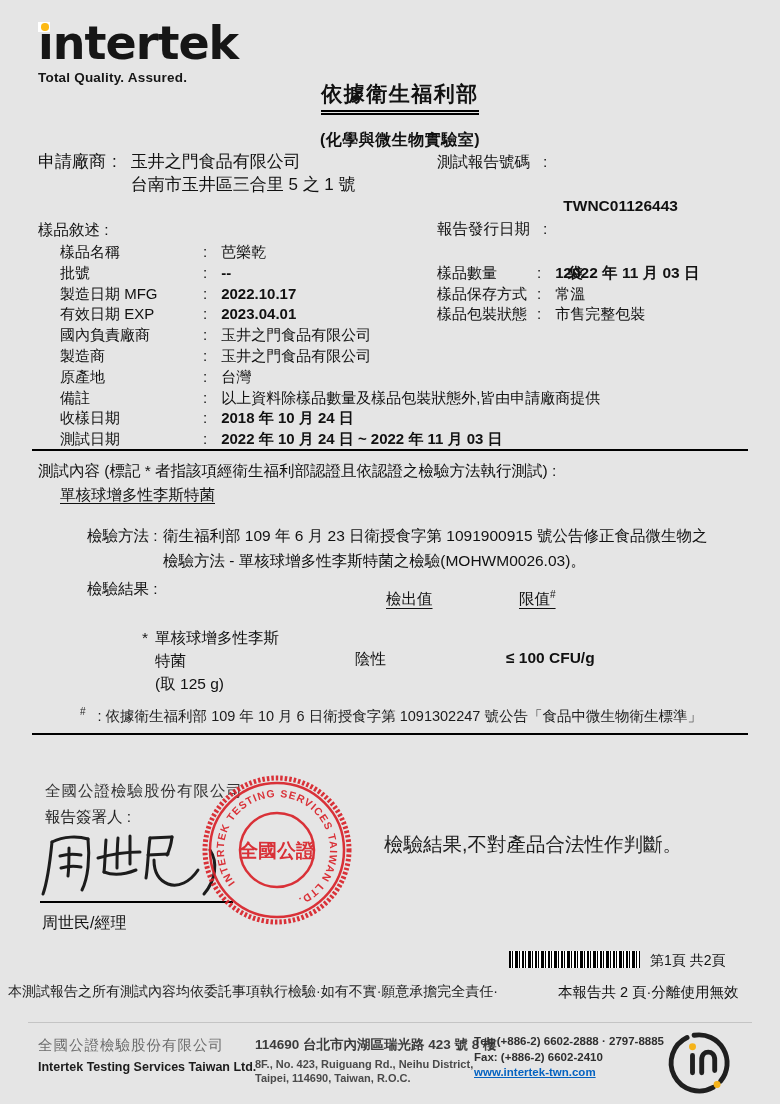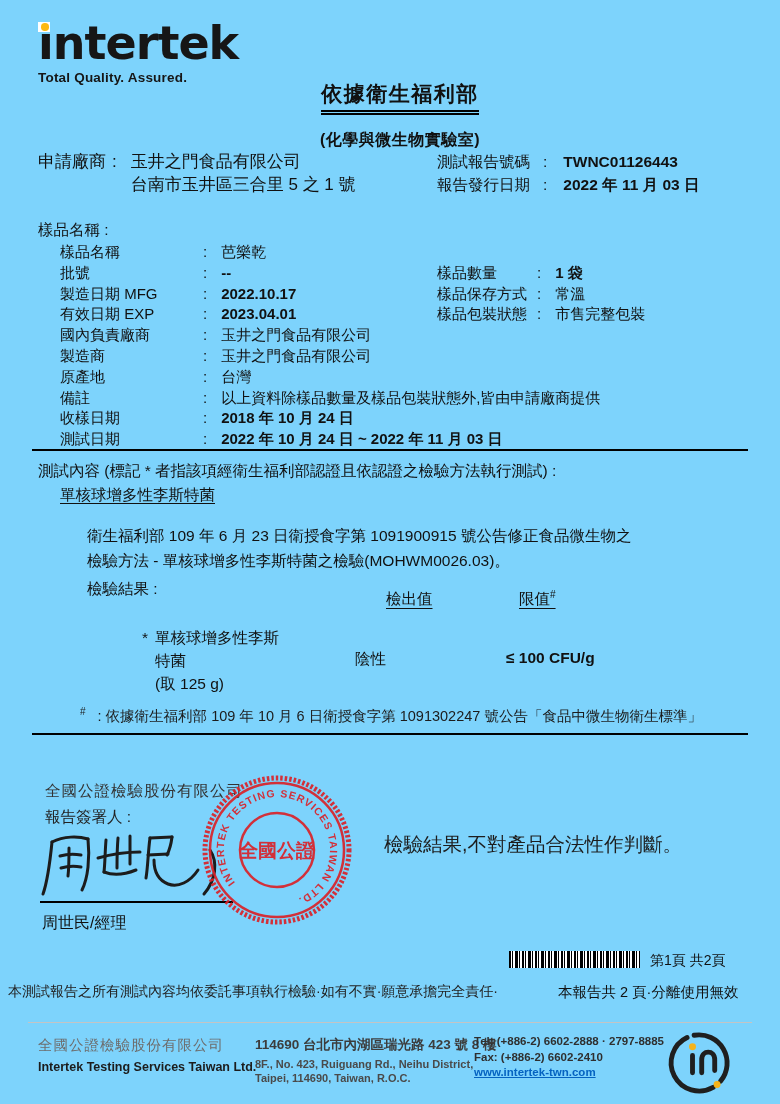--- a/index.html
+++ b/index.html
@@ -1,18 +1,18 @@
 <!DOCTYPE html>
 <html><head>
 <meta charset="utf-8">
 <style>
   * { box-sizing: border-box; margin: 0; padding: 0; }
   html,body { background:#fff; }
   body { font-family:"Liberation Sans","DejaVu Sans",sans-serif; color:#111; }
-  .page { position:relative; width:780px; height:1104px; background:#7dd3fc; overflow:hidden; }
+  .page { position:relative; width:780px; height:1104px; background:#e5e5e5; overflow:hidden; }
 
   
   .logo { position:absolute; left:38px; top:20px; }
   .brand-wrap { position:relative; display:inline-block; line-height:1; }
   .brand { font-size:46px; font-weight:bold; letter-spacing:-1px; color:#161616; font-family:"DejaVu Sans",sans-serif; }
   .i-patch { position:absolute; left:0; top:2px; width:12px; height:10px; background:#fff; }
   .i-dot { position:absolute; left:3px; top:3px; width:7.5px; height:7.5px; border-radius:50%; background:#fdb913; }
   .tagline { font-size:13.5px; font-weight:bold; color:#161616; margin-top:4px; letter-spacing:0.2px; }
 
   
@@ -22,21 +22,21 @@
   .doc-subtitle { font-size:16px; font-weight:bold; margin-top:18px; letter-spacing:0.5px; }
 
   
   .info-left { position:absolute; left:38px; top:150px; display:flex; font-size:17px; line-height:23px; }
   .info-left .lbl { flex:none; }
   .colon { margin:0 6px; }
   .info-left .val-col { margin-left:8px; }
   .info-right { position:absolute; left:437px; top:150px; font-size:15.5px; line-height:23px; }
   .meta-row { display:flex; }
   .meta-row .lbl { width:100px; flex:none; }
-  .meta-row .val { margin-left:10px; font-weight:bold; }
+  .meta-row .val { margin-left:10px; font-weight:bold;margin-top:44px; }
 
   
   .sample { position:absolute; left:38px; top:218px; width:715px; font-size:15px; line-height:20.8px; }
   .sec-title { font-size:15.5px; line-height:24px; }
   .s-row { display:flex; padding-left:22px; }
   .s-row .lbl { width:137px; flex:none; }
   .s-row .val { margin-left:8px; }
   .s-right { position:absolute; left:399px; top:44.8px; }
   .sr-row { display:flex; }
   .sr-row .lbl { width:94px; flex:none; }
@@ -131,21 +131,21 @@
       <span class="val">TWNC01126443</span>
     </div>
     <div class="meta-row">
       <span class="lbl">報告發行日期</span>
       <span class="colon">:</span>
       <span class="val">2022 年 11 月 03 日</span>
     </div>
   </div>
 
   <div class="sample">
-    <div class="sec-title">樣品名稱 :</div>
+    <div class="sec-title">樣品敘述 :</div>
 
     <div class="s-row">
       <span class="lbl">樣品名稱</span>
         <span class="colon">:</span>
         <span class="val">芭樂乾</span>
     </div>
     <div class="s-row">
       <span class="lbl">批號</span>
         <span class="colon">:</span>
         <span class="val strong">--</span>
@@ -211,20 +211,21 @@
   </div>
 
   <div class="hr1"></div>
 
   <div class="test">
     <div class="t-title">測試內容 (標記 * 者指該項經衛生福利部認證且依認證之檢驗方法執行測試) :</div>
     <div class="t-analyte-row">
       <span class="t-analyte">單核球增多性李斯特菌</span>
     </div>
     <div class="t-method">
+      <span class="lbl">檢驗方法 :</span>
       <span class="txt">衛生福利部 109 年 6 月 23 日衛授食字第 1091900915 號公告修正食品微生物之檢驗方法 - 單核球增多性李斯特菌之檢驗(MOHWM0026.03)。</span>
     </div>
     <div class="t-result-label">檢驗結果 :</div>
 
     <div class="t-col-head head-result">
       <span>檢出值</span>
     </div>
     <div class="t-col-head head-limit">
       <span>限值</span><sup>#</sup>
     </div>

